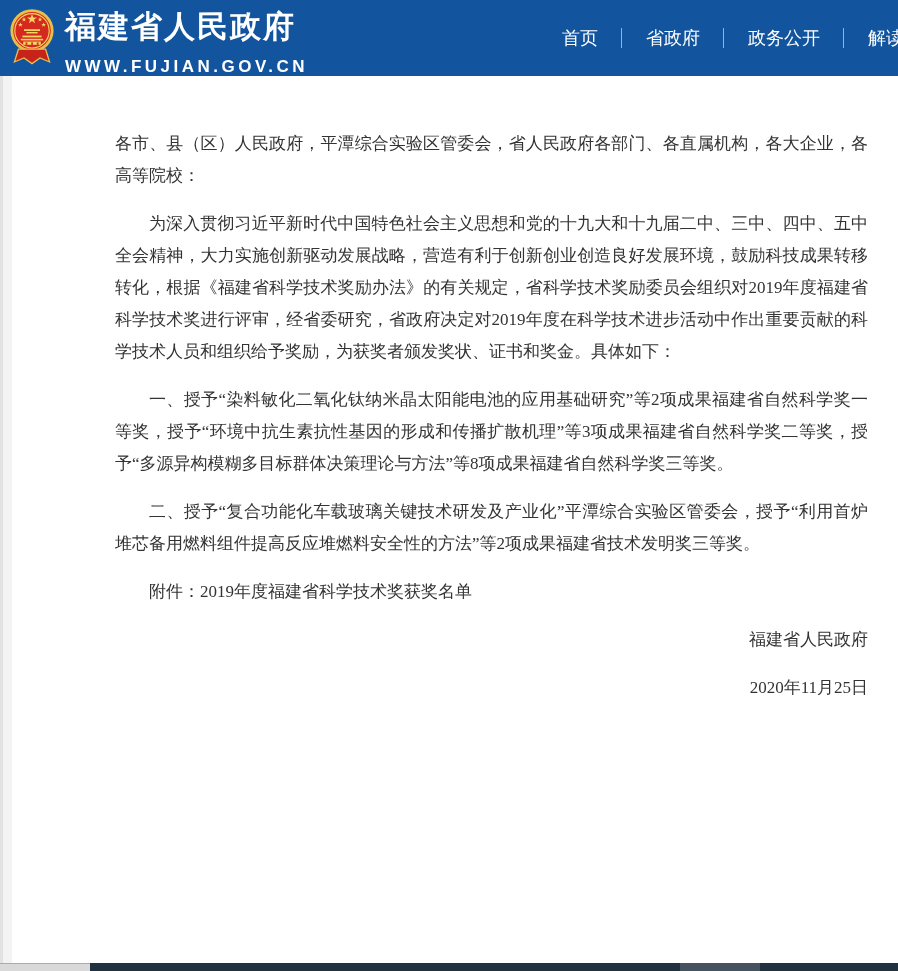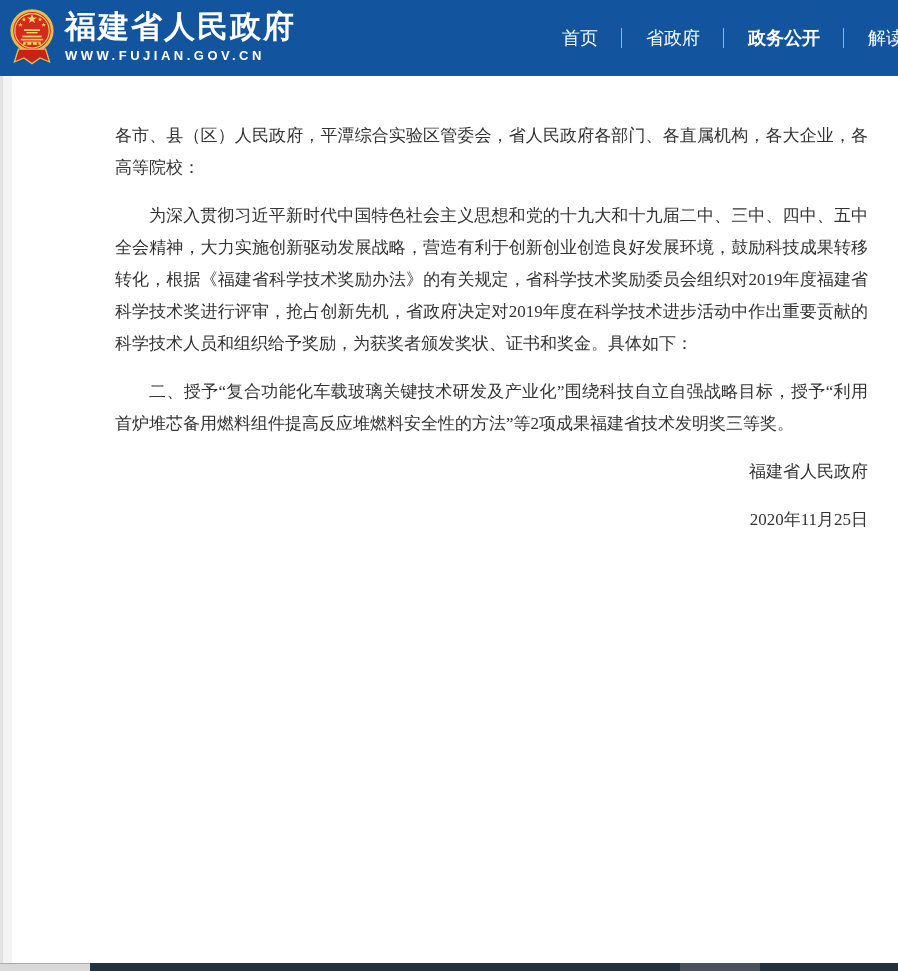--- a/index.html
+++ b/index.html
@@ -5,41 +5,41 @@
   * { margin:0; padding:0; box-sizing:border-box; }
   html,body { width:898px; height:971px; overflow:hidden; background:#ffffff; }
   body { position:relative; font-family:"Liberation Sans", sans-serif; }
 
   
   .header { position:absolute; top:0; left:0; width:898px; height:76px; background:#12559E; }
   .brand { position:absolute; left:8px; top:6px; display:flex; align-items:flex-start; cursor:pointer; }
   .emblem { width:48px; height:64px; flex:0 0 auto; }
   .brand-text { margin-left:9px; color:#ffffff; }
   .site-title { font-size:31px; font-weight:bold; letter-spacing:2px; line-height:38px; margin-top:2px; }
-  .site-url { font-size:13px; font-weight:bold; letter-spacing:3.5px; margin-top:2px; }
+  .site-url { font-size:17px; font-weight:bold; letter-spacing:3.5px; margin-top:11px; }
 
   .nav { position:absolute; left:562px; top:0; height:76px; display:flex; align-items:center; white-space:nowrap; }
   .nav-item { color:#ffffff; font-size:18px; margin-right:48px; position:relative; cursor:pointer; }
-  .nav-item.active { font-weight:bold; }
+  .nav-item.active { font-weight:normal; }
   .nav-item:not(:last-child) .nav-sep {
     position:absolute; right:-24px; top:50%; transform:translateY(-50%);
     width:1px; height:20px; background:rgba(255,255,255,0.55);
   }
 
   
   .gutter { position:absolute; left:0; top:76px; width:12px; height:895px;
             background:#f3f3f3; border-left:3px solid #e2e2e2; }
 
   
   .doc { position:absolute; left:12px; top:76px; width:886px;
          padding:44px 30px 0 103px;
          font-family:"Liberation Serif", serif;
          font-size:17px; line-height:32px; color:#333333;
          text-align:justify; }
-  .doc p { margin:0 0 16px 0; text-indent:2em; }
+  .doc p { margin:8px 0 16px 0; text-indent:2em; }
   .doc p.salutation { text-indent:0; }
   .doc p.align-right { text-align:right; text-indent:0; }
   .doc p.signature { margin-top:8px; margin-bottom:16px; }
   .doc p.doc-date { margin-bottom:0; }
 
   
   .bottom-left { position:absolute; bottom:0; left:0; width:90px; height:8px;
                  background:#d9d9d9; border-top:1px solid #ababab; }
   .bottom-bar { position:absolute; bottom:0; left:90px; width:808px; height:8px; background:#223140; }
   .bottom-thumb { position:absolute; left:590px; top:0; width:80px; height:8px; background:#46535e; }
@@ -93,22 +93,24 @@
     <div class="nav-item">
       <span>解读</span>
     </div>
   </div>
 </div>
 
 <div class="gutter"></div>
 
 <div class="doc">
   <p class="salutation">各市、县（区）人民政府，平潭综合实验区管委会，省人民政府各部门、各直属机构，各大企业，各高等院校：</p>
-  <p>为深入贯彻习近平新时代中国特色社会主义思想和党的十九大和十九届二中、三中、四中、五中全会精神，大力实施创新驱动发展战略，营造有利于创新创业创造良好发展环境，鼓励科技成果转移转化，根据《福建省科学技术奖励办法》的有关规定，省科学技术奖励委员会组织对2019年度福建省科学技术奖进行评审，抢占创新先机，省政府决定对2019年度在科学技术进步活动中作出重要贡献的科学技术人员和组织给予奖励，为获奖者颁发奖状、证书和奖金。具体如下：</p>
-  <p>二、授予“复合功能化车载玻璃关键技术研发及产业化”围绕科技自立自强战略目标，授予“利用首炉堆芯备用燃料组件提高反应堆燃料安全性的方法”等2项成果福建省技术发明奖三等奖。</p>
+  <p>为深入贯彻习近平新时代中国特色社会主义思想和党的十九大和十九届二中、三中、四中、五中全会精神，大力实施创新驱动发展战略，营造有利于创新创业创造良好发展环境，鼓励科技成果转移转化，根据《福建省科学技术奖励办法》的有关规定，省科学技术奖励委员会组织对2019年度福建省科学技术奖进行评审，经省委研究，省政府决定对2019年度在科学技术进步活动中作出重要贡献的科学技术人员和组织给予奖励，为获奖者颁发奖状、证书和奖金。具体如下：</p>
+  <p>一、授予“染料敏化二氧化钛纳米晶太阳能电池的应用基础研究”等2项成果福建省自然科学奖一等奖，授予“环境中抗生素抗性基因的形成和传播扩散机理”等3项成果福建省自然科学奖二等奖，授予“多源异构模糊多目标群体决策理论与方法”等8项成果福建省自然科学奖三等奖。</p>
+  <p>二、授予“复合功能化车载玻璃关键技术研发及产业化”平潭综合实验区管委会，授予“利用首炉堆芯备用燃料组件提高反应堆燃料安全性的方法”等2项成果福建省技术发明奖三等奖。</p>
+  <p>附件：2019年度福建省科学技术奖获奖名单</p>
   <p class="align-right signature">福建省人民政府</p>
   <p class="align-right doc-date">2020年11月25日</p>
 </div>
 
 <div class="bottom-left"></div>
 <div class="bottom-bar">
   <div class="bottom-thumb"></div>
 </div>
 
 </body></html>

